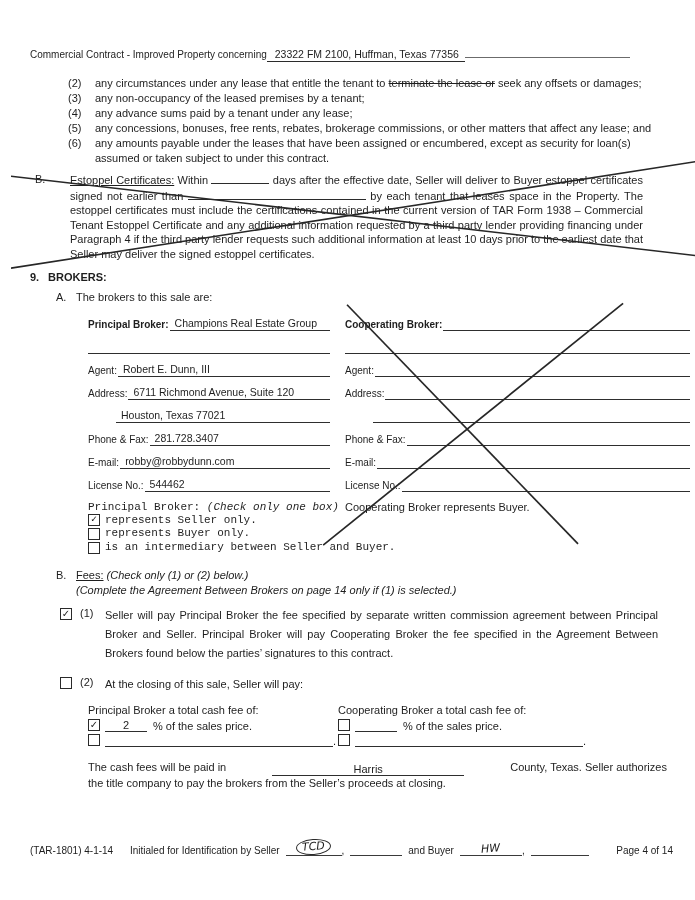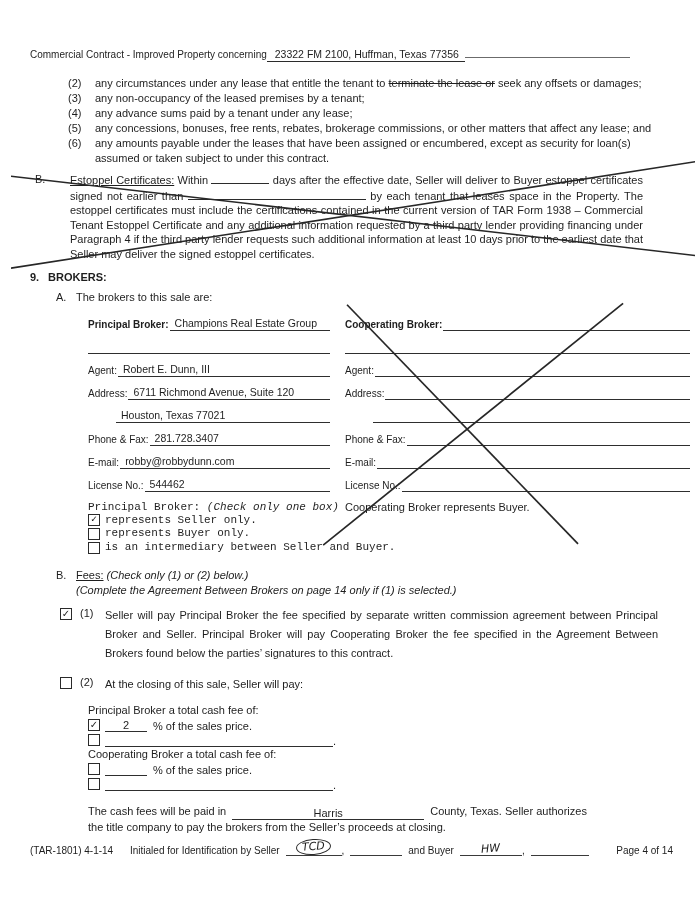--- a/index.html
+++ b/index.html
@@ -52,30 +52,30 @@
   
   .fees-head { margin:14px 0 0 56px; line-height:14.5px; }
   .fees-head .num { display:inline-block; width:20px; vertical-align:top; }
   .fees-head .body { display:inline-block; }
   .fee-opt { display:flex; margin-left:60px; }
   .fee-opt .cb { margin-top:2px; margin-right:8px; }
   .fee-num { width:25px; flex:none; line-height:15px; }
   .fee-text { width:553px; text-align:justify; line-height:19px; }
   .opt1 { margin-top:9px; }
   .opt2 { margin-top:12px; }
-  .fee-cols { margin:9px 0 0 88px; display:flex; width:600px;flex-direction:column; }
+  .fee-cols { margin:9px 0 0 88px; display:flex; width:600px; }
   .fee-col-l { width:250px; flex:none; }
   .fee-col-r { width:342px; flex:none; }
   .fee-hdr { line-height:14px; }
   .fee-row { display:flex; align-items:flex-end; height:15px; }
   .fee-row .cb { margin-bottom:1px; }
   .pct-line { display:inline-block; width:42px; border-bottom:1.2px solid #2e2e2e; text-align:center; height:12px; margin-right:6px; }
   .alt-line { display:inline-block; width:228px; border-bottom:1.2px solid #2e2e2e; height:12px; }
   .cash { margin:13px 0 0 88px; width:582px; line-height:15.5px; }
-  .cash-l1 { display:flex; align-items:flex-end; }
+  .cash-l1 { display:flex; align-items:flex-end;gap:40px; }
   .county-line { display:inline-block; width:192px; border-bottom:1.2px solid #2e2e2e; text-align:center; height:13px; margin:0 6px; }
   
   .footer { position:absolute; left:30px; right:22px; bottom:44px; font-size:10px;
             display:flex; align-items:flex-end; white-space:nowrap; }
   .f-form { width:100px; flex:none;margin-top:15px; }
   .f-line { display:inline-block; border-bottom:1.1px solid #3a3a3a; height:11px; }
   .w52 { width:52px; } .w58 { width:58px; }
   .hand { font-family:"DejaVu Sans", sans-serif; font-style:italic; font-size:11px;
           display:inline-block; transform:rotate(-4deg); }
   .oval { border:1.2px solid #2a2a2a; border-radius:50%; padding:0 5px 1px 5px; }

